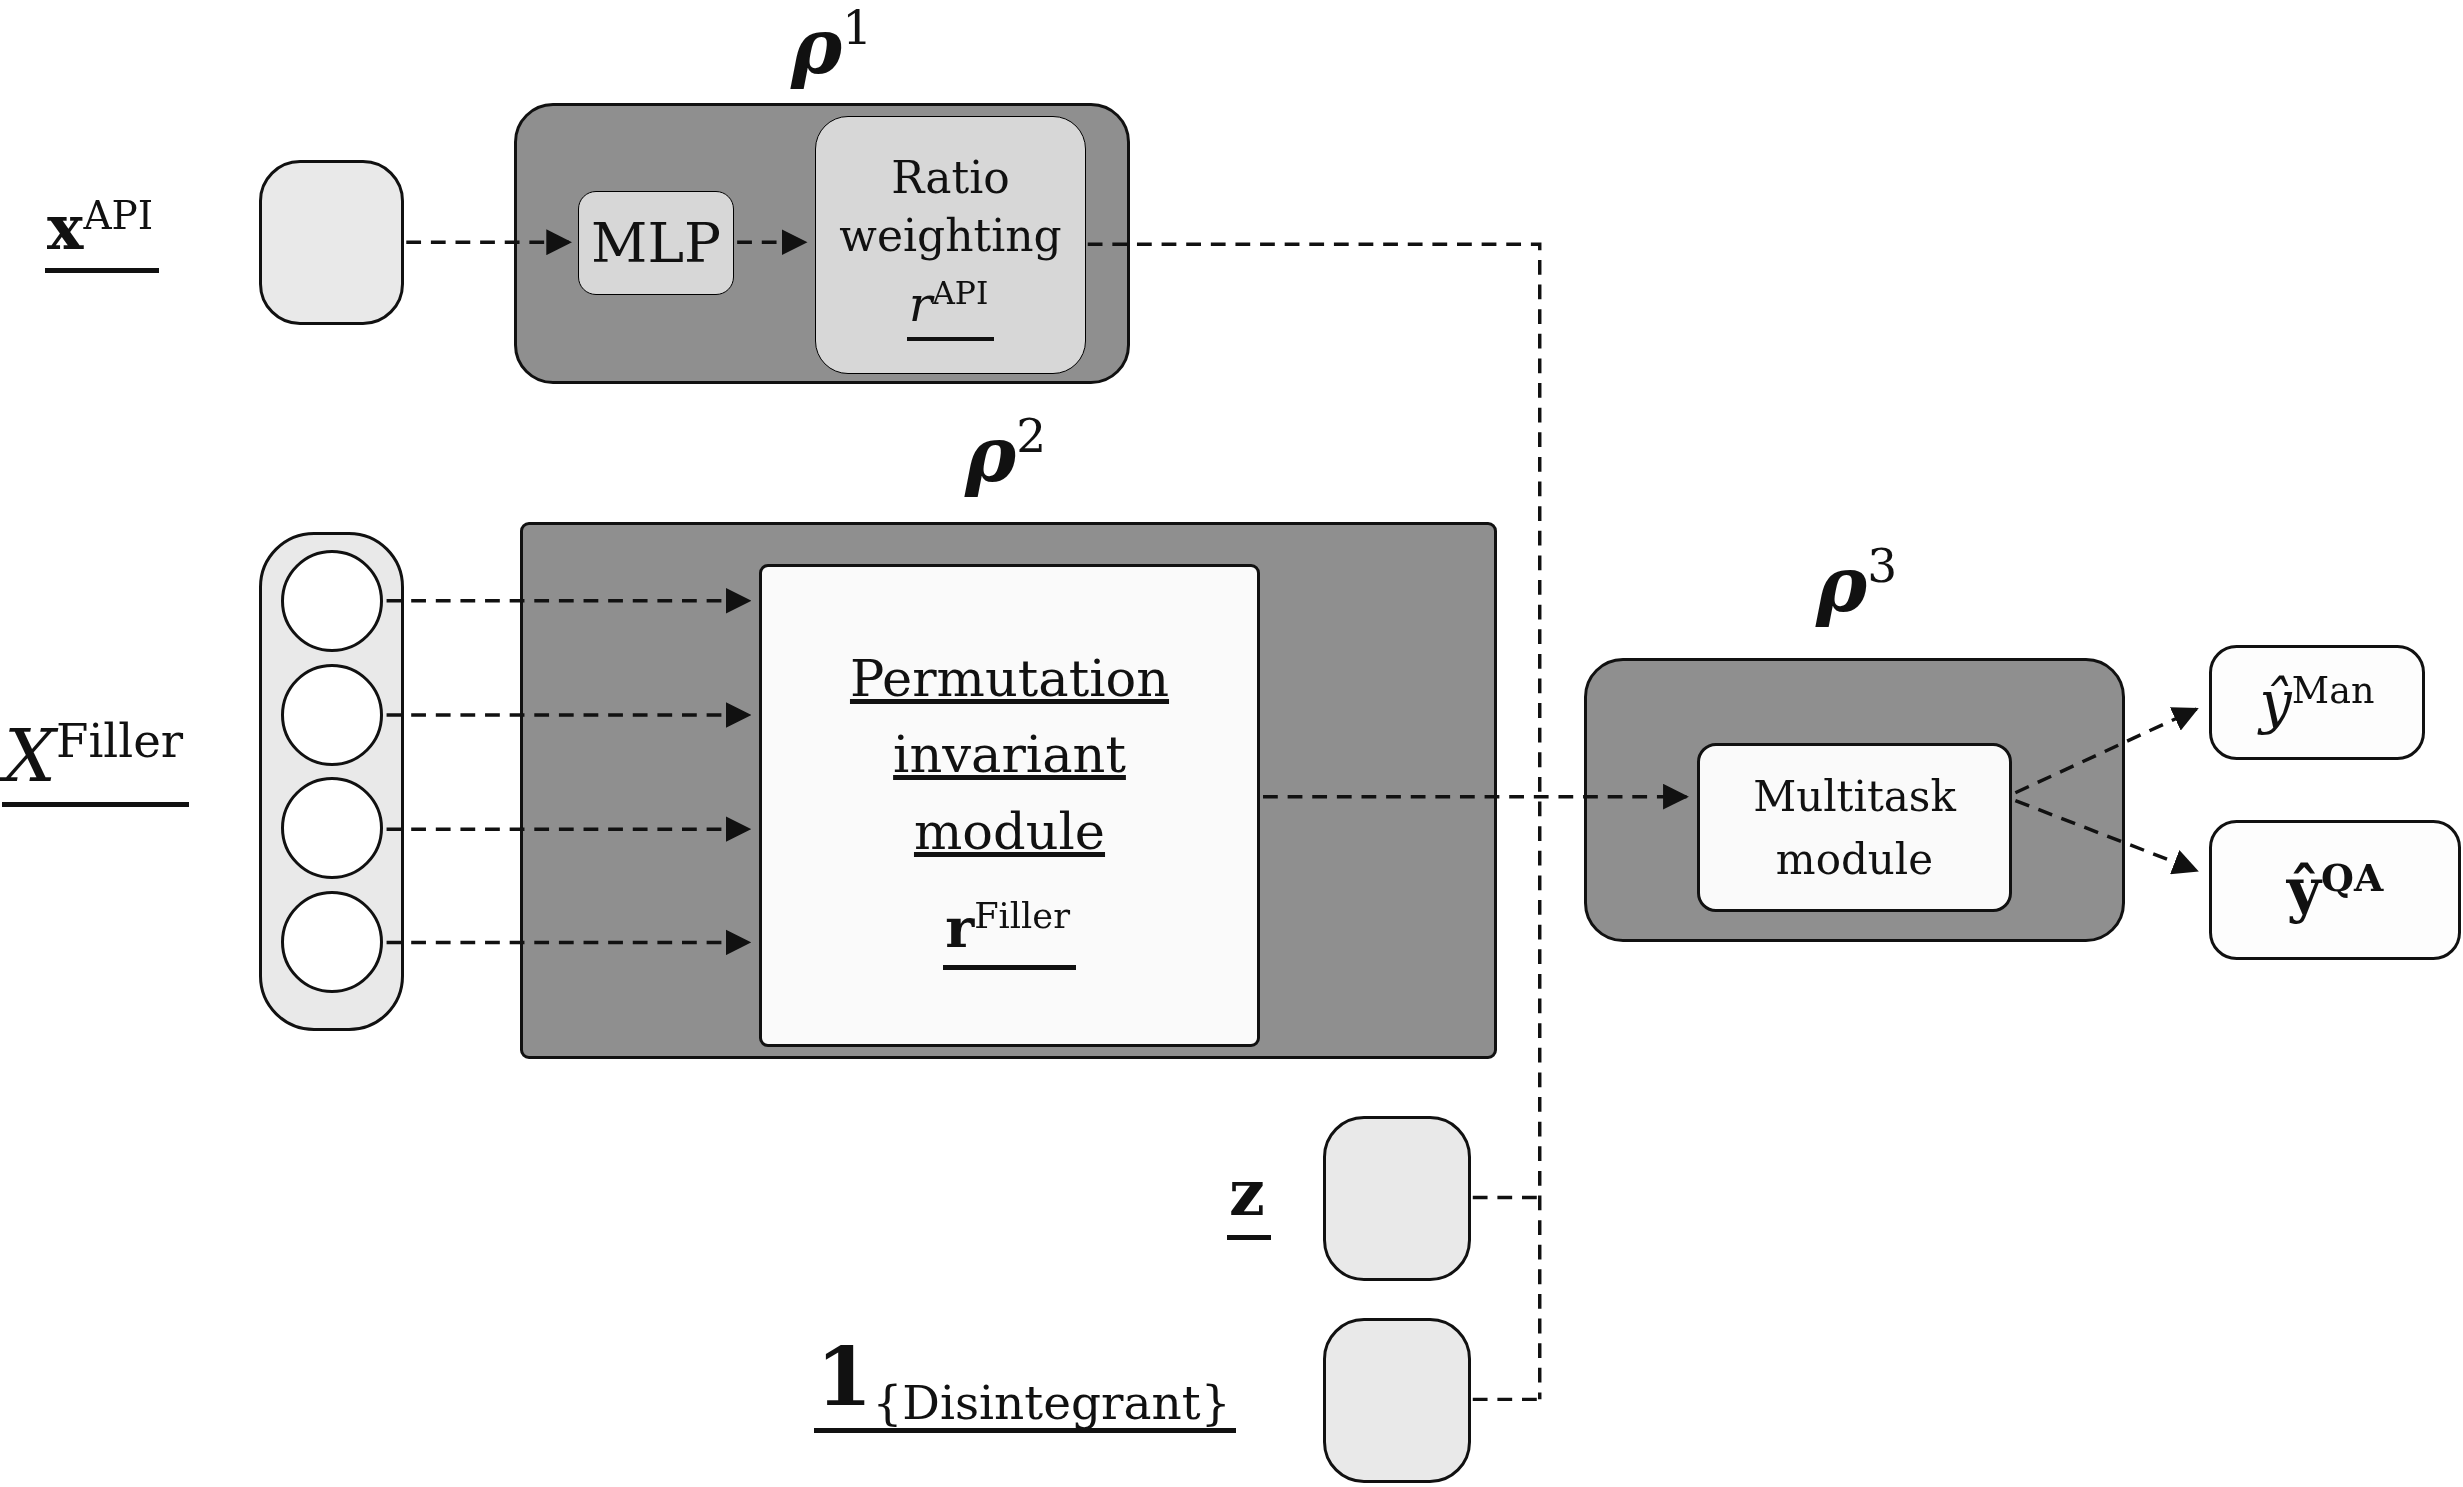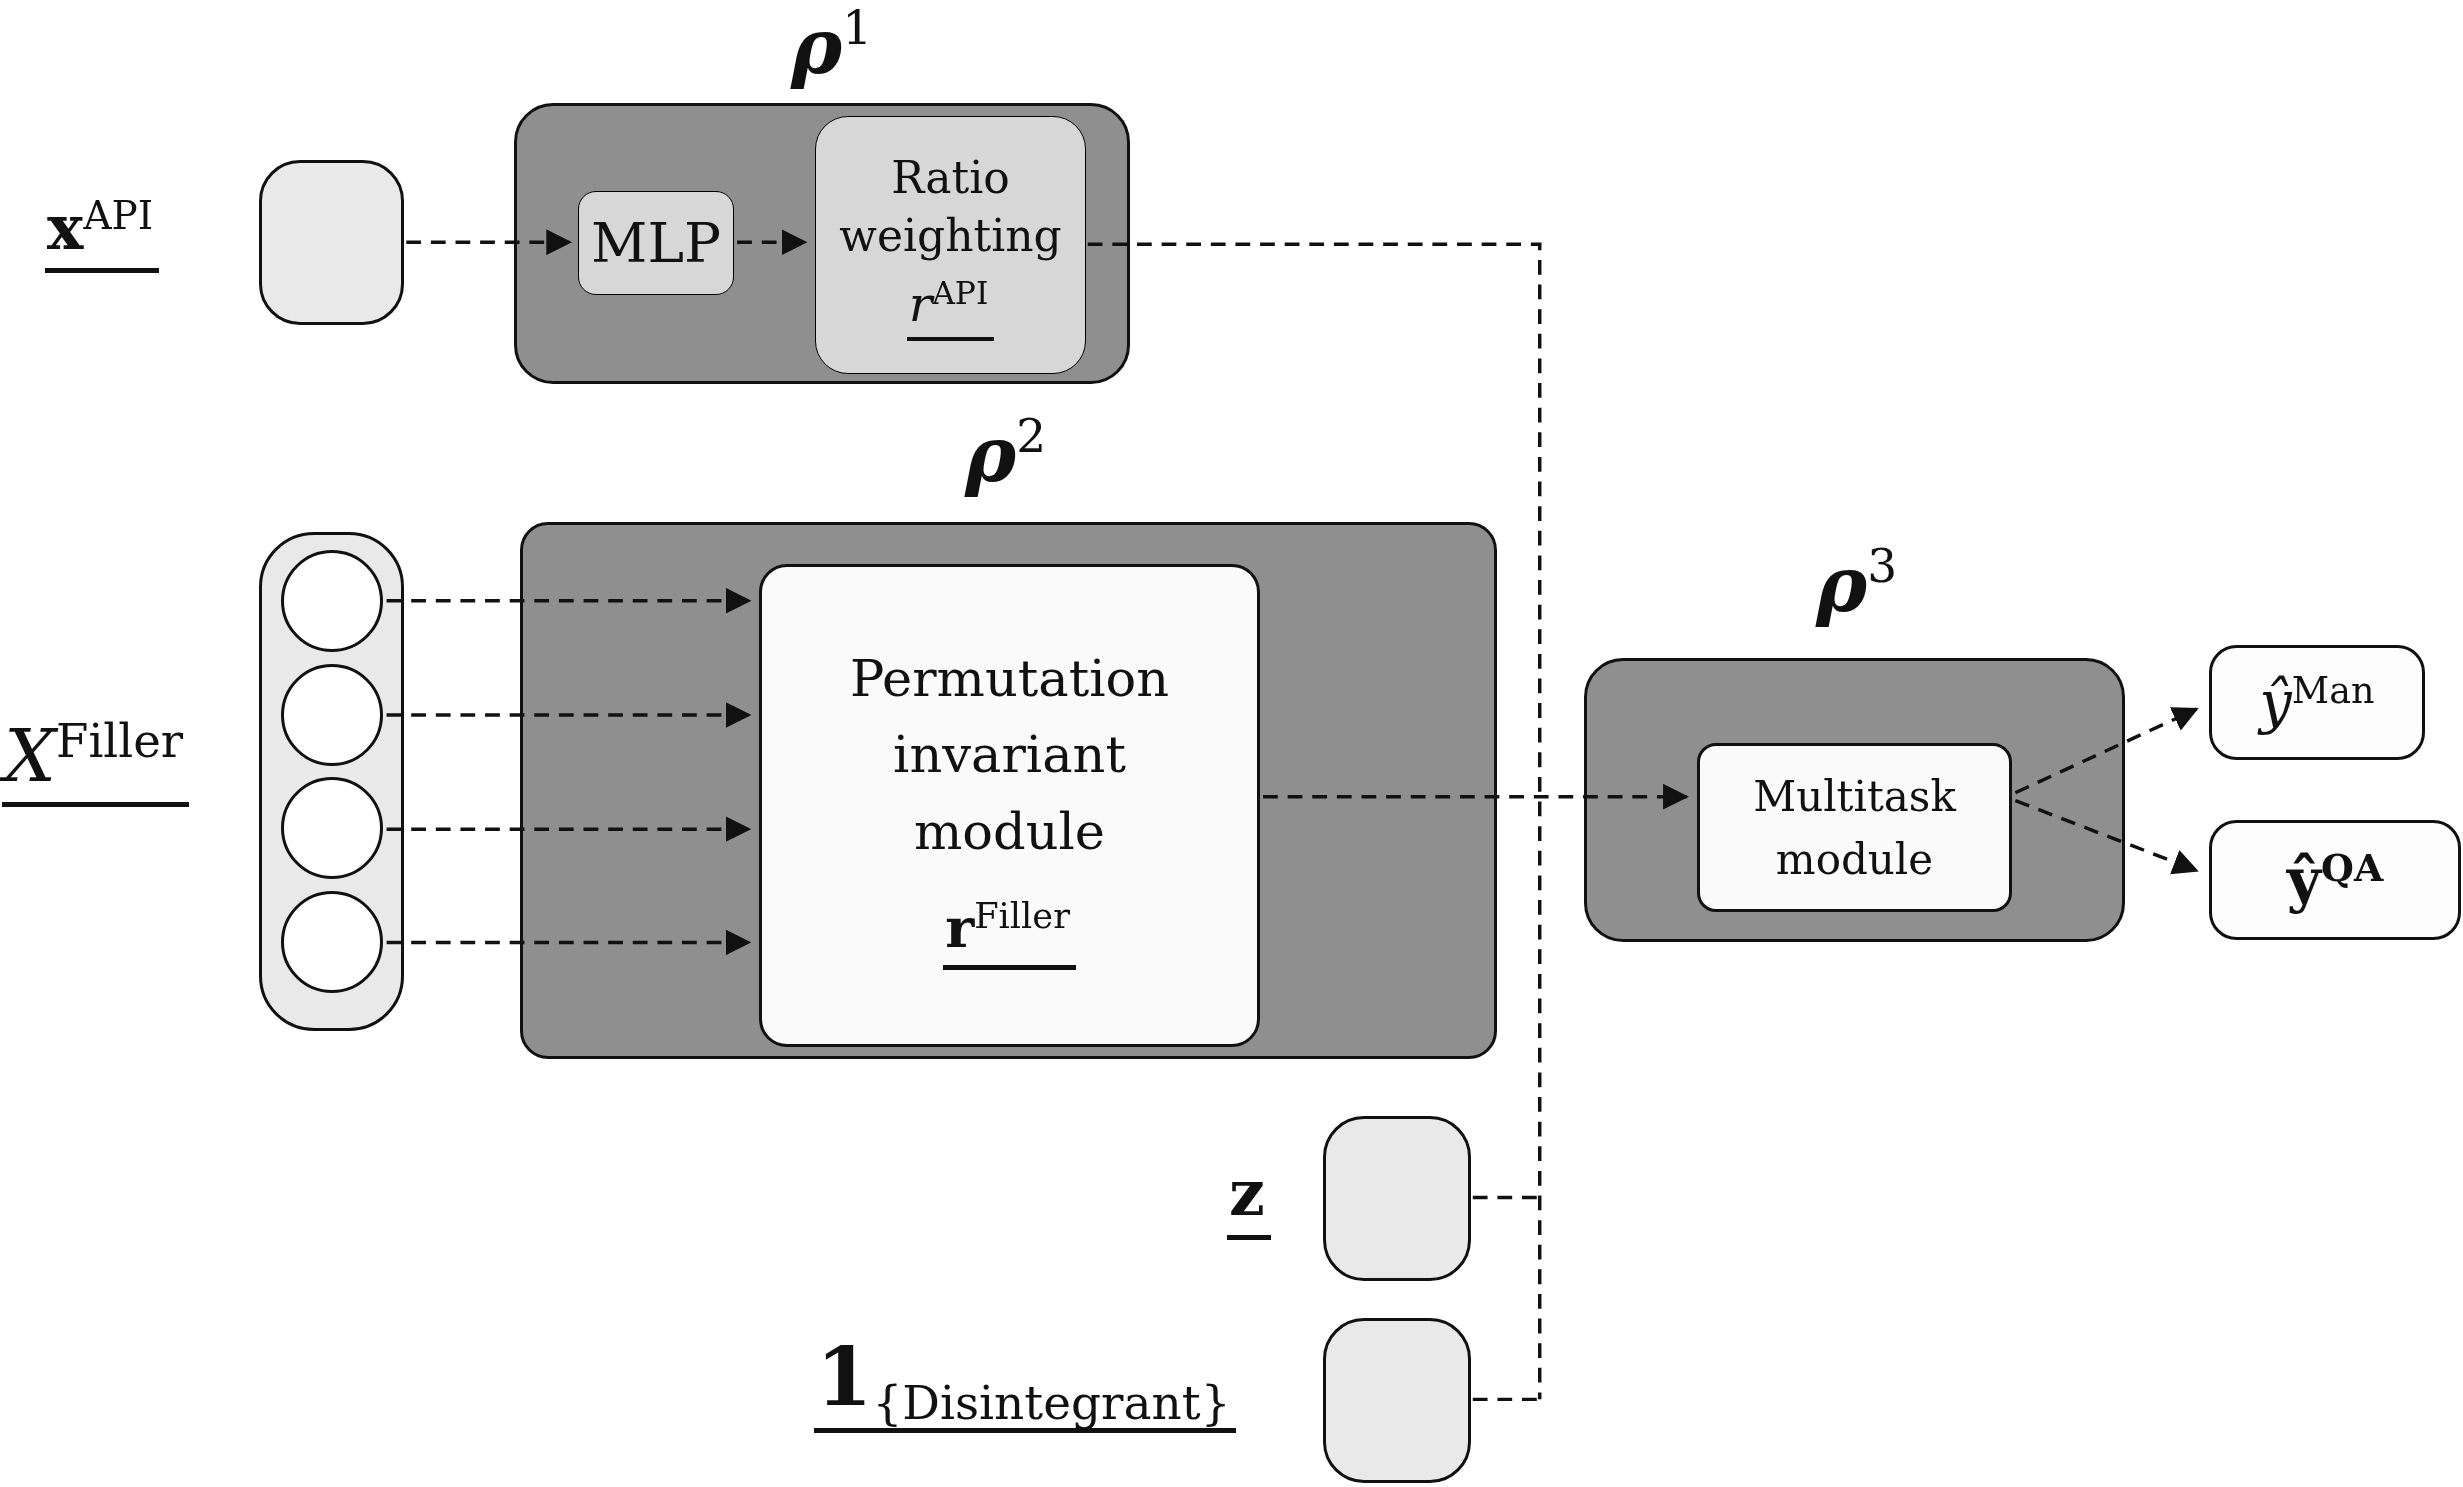--- a/index.html
+++ b/index.html
@@ -7,21 +7,21 @@
     position:relative;width:2464px;height:1487px;background:#ffffff;overflow:hidden;
     font-family:"DejaVu Serif","Liberation Serif",serif;color:#111;
   }
   .abs{position:absolute;box-sizing:border-box;}
   
   .module{background:#8f8f8f;border:3.4px solid #111;}
   .inner{background:#d7d7d7;border:1px solid #000000;}
   .pill{background:#e9e9e9;border:3.4px solid #111;}
   .whitebox{background:#fafafa;border:3px solid #111;}
   .outbox{background:#fdfdfd;border:3.4px solid #111;}
-  .r46{border-radius:28px;} .r42{border-radius:41px;} .r40{border-radius:39px;}
+  .r46{border-radius:9px;text-decoration:underline;} .r42{border-radius:41px;} .r40{border-radius:39px;}
   .r34{border-radius:33px;} .r28{border-radius:27.6px;} .r22{border-radius:19px;margin-top:31px;} .r18{border-radius:17.7px;}
   .flexc{display:flex;flex-direction:column;align-items:center;justify-content:center;text-align:center;}
   
   .sup{font-size:64%;position:relative;top:-0.52em;}
   .sub{font-size:62%;position:relative;top:0.30em;}
   .ul{display:inline-block;border-bottom:5.9px solid #111;padding:0 5.9px 9.9px 2px;line-height:1;}
   .b{font-weight:bold;font-style:normal;}
   .it{font-style:italic;}
   .rho-label{font-size:77px;font-weight:bold;font-style:italic;text-align:center;line-height:1;}
   .rho-label .sup{font-weight:normal;font-style:normal;font-size:47px;top:-0.62em;}
@@ -118,21 +118,21 @@
       <span class="b">1</span><span class="sub" style="font-size:58%;">{Disintegrant}</span>
     </span>
   </div>
   <div class="abs pill r42" style="left:1323px;top:1318px;width:148px;height:165px;"></div>
 
   <div class="abs outbox r28 flexc" style="left:2209px;top:645px;width:216px;height:115px;">
     <span class="mathlabel" style="font-size:57px;">
       <span class="it">ŷ</span><span class="sup">Man</span>
     </span>
   </div>
-  <div class="abs outbox r28 flexc" style="left:2209px;top:820px;width:252px;height:120px;">
+  <div class="abs outbox r28 flexc" style="left:2209px;top:820px;width:252px;height:140px;">
     <span class="mathlabel" style="font-size:59px;">
       <span class="b">ŷ</span><span class="sup b">QA</span>
     </span>
   </div>
 
   <svg id="wires" width="2464" height="1487" viewBox="0 0 2501 1510">
     <defs>
       <marker id="ah" markerWidth="7.5" markerHeight="7.5" refX="6.8" refY="3.75" orient="auto">
         <path d="M0,0 L7.5,3.75 L0,7.5 z" fill="#111"></path>
       </marker>

